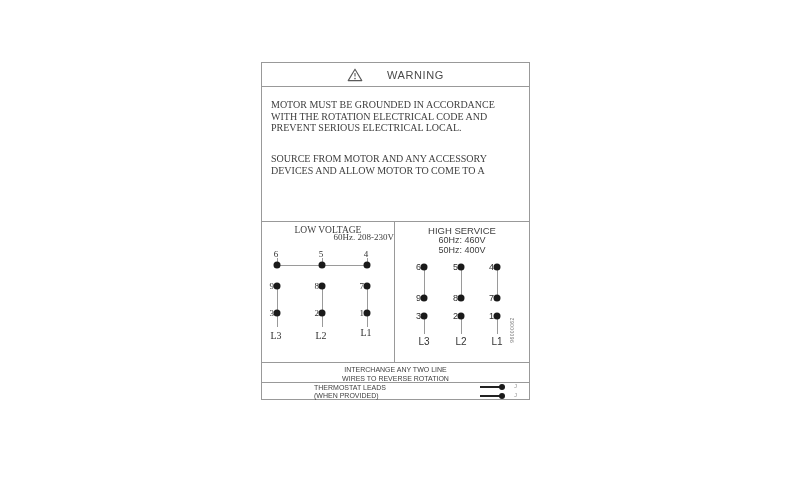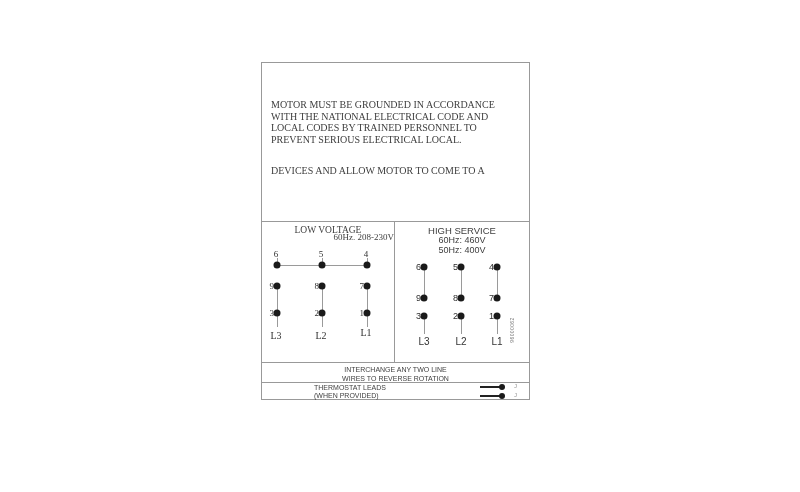--- a/index.html
+++ b/index.html
@@ -63,27 +63,37 @@
   .lead-wire{position:absolute;left:0;top:3px;width:22px;height:2px;background:#222;}
   .lead-dot{position:absolute;left:19px;top:1px;width:6px;height:6px;border-radius:50%;background:#1a1a1a;}
   .lead-j{position:absolute;left:34px;top:0px;font-size:6px;color:#999;}
   svg{display:block;}
 </style>
 </head>
 <body>
 
 <div class="label">
 
+  <div class="hdr">
+    <span>
+      <svg width="16" height="14" viewBox="0 0 16 14">
+        <path d="M8 1.2 L14.8 12.6 L1.2 12.6 Z" fill="none" stroke="#5a5a5a" stroke-width="1.1" stroke-linejoin="round"></path>
+        <line x1="8" y1="5" x2="8" y2="8.6" stroke="#5a5a5a" stroke-width="1.1"></line>
+        <circle cx="8" cy="10.6" r="0.8" fill="#5a5a5a"></circle>
+      </svg>
+    </span>
+    <span class="hdr-title">WARNING</span>
+  </div>
 
   <div class="warn">
     <div>MOTOR MUST BE GROUNDED IN ACCORDANCE</div>
-    <div>WITH THE NATIONAL ELECTRICAL CODE AND</div>
-    <div>LOCAL CODES BY TRAINED PERSONNEL TO</div>
+    <div>WITH THE ROTATION ELECTRICAL CODE AND</div>
     <div>PREVENT SERIOUS ELECTRICAL LOCAL.</div>
     <div class="spacer"></div>
+    <div>SOURCE FROM MOTOR AND ANY ACCESSORY</div>
     <div>DEVICES AND ALLOW MOTOR TO COME TO A</div>
   </div>
 
   <div class="volt">
 
     <div class="cell low">
       <div class="vtitle">LOW VOLTAGE</div>
       <div class="vsub" style="top:10px;text-align:right;">60Hz. 208-230V</div>
 
       <div class="hline" style="left:15px;top:43px;width:90px;"></div>

